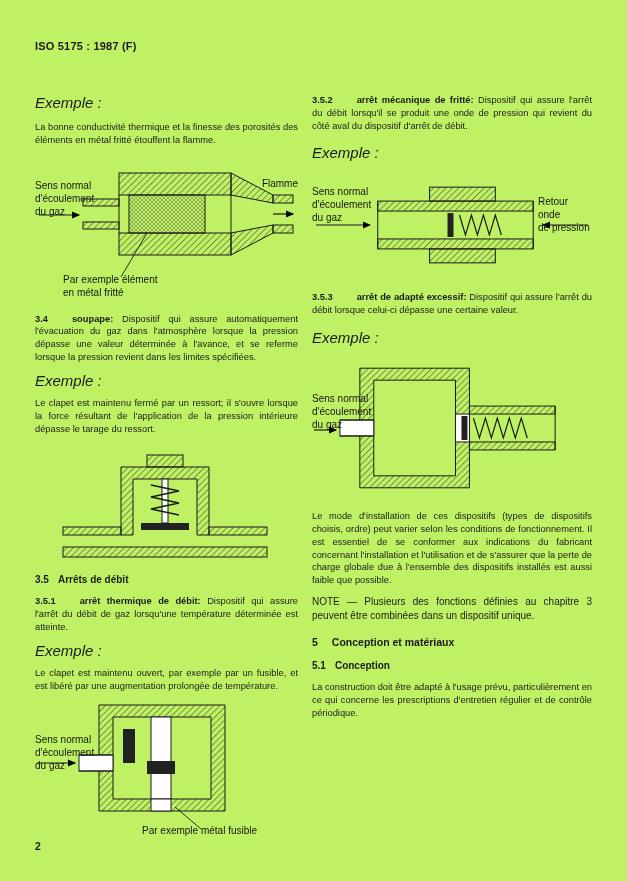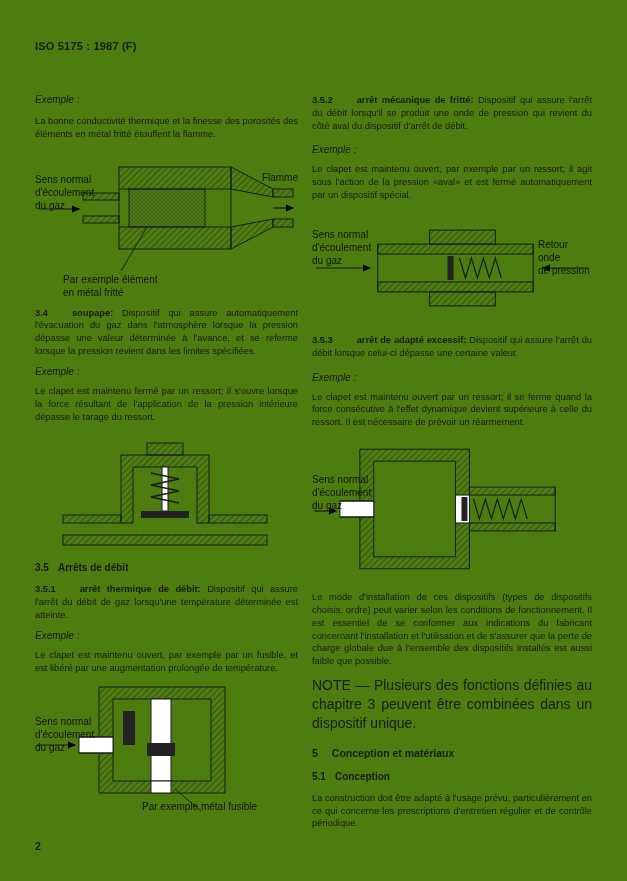--- a/index.html
+++ b/index.html
@@ -1,58 +1,58 @@
 <!DOCTYPE html>
 <html><head>
 <meta charset="utf-8">
 <style>
   * { margin:0; padding:0; box-sizing:border-box; }
   html,body { background:#ffffff; }
   .page {
     position:relative; width:627px; height:881px; margin:0 auto;
-    background:#4d7c0f; color:#1b1b1b;
+    background:#bef264; color:#1b1b1b;
     font-family:"Liberation Sans", sans-serif; overflow:hidden;
   }
   .iso-header {
     position:absolute; left:35px; top:40px;
     font-size:11px; font-weight:bold; letter-spacing:0.2px;
   }
   .col { position:absolute; top:94px; }
   .col-left  { left:35px;  width:263px; }
   .col-right { left:312px; width:280px; }
 
   p.body, p.def {
     font-size:9.3px; line-height:1.38; text-align:justify;
   }
-  .example-label { font-style:italic; font-size:10px; }
+  .example-label { font-style:italic; font-size:15px; }
   .dnum { font-weight:bold; margin-right:24px; }
   .dterm { font-weight:bold; }
   .h-sub { font-size:10px; font-weight:bold; }
   .h-main { font-size:10.5px; font-weight:bold; }
   .hnum { margin-right:14px; }
   .hnum-s { margin-right:9px; }
-  .note { font-size:14px; line-height:1.35; text-align:justify; }
+  .note { font-size:10px; line-height:1.35; text-align:justify; }
 
   
   .mb4{margin-bottom:4px}.mb6{margin-bottom:6px}.mb8{margin-bottom:8px}
   .mb10{margin-bottom:10px}.mb12{margin-bottom:12px}.mb14{margin-bottom:14px}
 
   .figure { position:relative; width:100%; }
   .fig1 { height:150px; } .fig2 { height:125px; } .fig3 { height:150px; }
   .fig4 { height:112px; } .fig5 { height:148px; }
   .fig-svg { position:absolute; inset:0; width:100%; height:100%; }
   .fig-label {
     position:absolute; font-size:10px; line-height:1.3;
     white-space:pre-line; color:#141414;
   }
   .f1-flow { left:0; top:26; top:26px; width:60px; }
   .f1-flame { right:0; top:24px; }
-  .f1-cap { left:28px; top:126px; width:110px; }
+  .f1-cap { left:28px; top:120px; width:110px; }
   .f3-flow { left:0; top:34px; width:60px; }
-  .f3-cap { left:78px; top:119px;padding-left:29px; }
+  .f3-cap { left:78px; top:125px;padding-left:29px; }
   .f4-flow { left:0; top:16px; width:58px; }
   .f4-return { right:0; top:26px; width:54px; }
   .f5-flow { left:0; top:38px; width:60px; }
 
   .page-number {
     position:absolute; left:35px; top:840px;
     font-size:10.5px; font-weight:bold;
   }
 </style>
 </head>
@@ -168,21 +168,20 @@
   </div>
 
   <div class="col col-right">
 
     <p class="def mb12">
       <span class="dnum">3.5.2</span><span class="dterm">arrêt mécanique de fritté:</span>
       <span>Dispositif qui assure l'arrêt du débit lorsqu'il se produit une onde de pression qui revient du côté aval du dispositif d'arrêt de débit.</span>
     </p>
 
     <p class="example-label mb8">Exemple :</p>
-    <p class="body mb10">Le clapet est maintenu ouvert, par exemple par un ressort; il agit sous l'action de la pression «aval» et est fermé automatiquement par un dispositif spécial.</p>
 
     <div class="figure fig4 mb10">
       <svg class="fig-svg" viewBox="0 0 281 112">
         <g stroke="#1a1a1a" stroke-width="1" fill="none">
           <rect x="66" y="32" width="156" height="10" fill="url(#hatch)"></rect>
           <rect x="66" y="70" width="156" height="10" fill="url(#hatch)"></rect>
           <rect x="118" y="18" width="66" height="14" fill="url(#hatch)"></rect>
           <rect x="118" y="80" width="66" height="14" fill="url(#hatch)"></rect>
           <line x1="66" y1="32" x2="66" y2="80"></line>
           <line x1="222" y1="32" x2="222" y2="80"></line>
@@ -198,21 +197,20 @@
       <div class="fig-label f4-return">Retour onde
 de pression</div>
     </div>
 
     <p class="def mb12">
       <span class="dnum">3.5.3</span><span class="dterm">arrêt de adapté excessif:</span>
       <span>Dispositif qui assure l'arrêt du débit lorsque celui-ci dépasse une certaine valeur.</span>
     </p>
 
     <p class="example-label mb8">Exemple :</p>
-    <p class="body mb6">Le clapet est maintenu ouvert par un ressort; il se ferme quand la force consécutive à l'effet dynamique devient supérieure à celle du ressort. Il est nécessaire de prévoir un réarmement.</p>
 
     <div class="figure fig5 mb8">
       <svg class="fig-svg" viewBox="0 0 281 148">
         <g stroke="#1a1a1a" stroke-width="1" fill="none">
           <path d="M48,14 H158 V134 H48 Z M62,26 H144 V122 H62 Z" fill="url(#hatch)" fill-rule="evenodd"></path>
           <rect x="28" y="66" width="34" height="16" fill="#fff"></rect>
           <line x1="28" y1="66" x2="62" y2="66"></line>
           <line x1="28" y1="82" x2="62" y2="82"></line>
           <rect x="158" y="52" width="86" height="8" fill="url(#hatch)"></rect>
           <rect x="158" y="88" width="86" height="8" fill="url(#hatch)"></rect>

